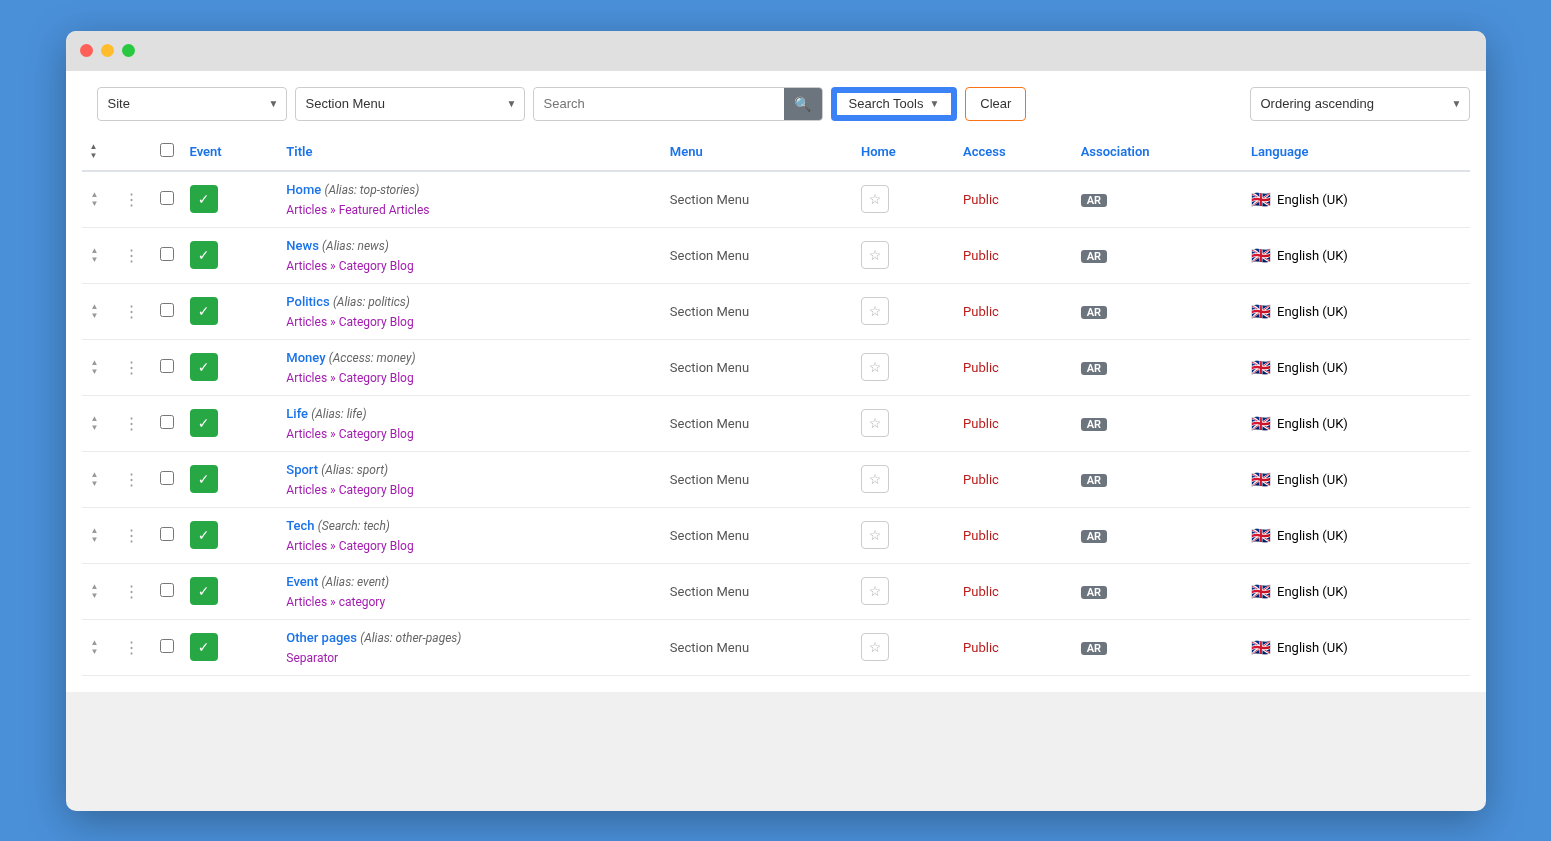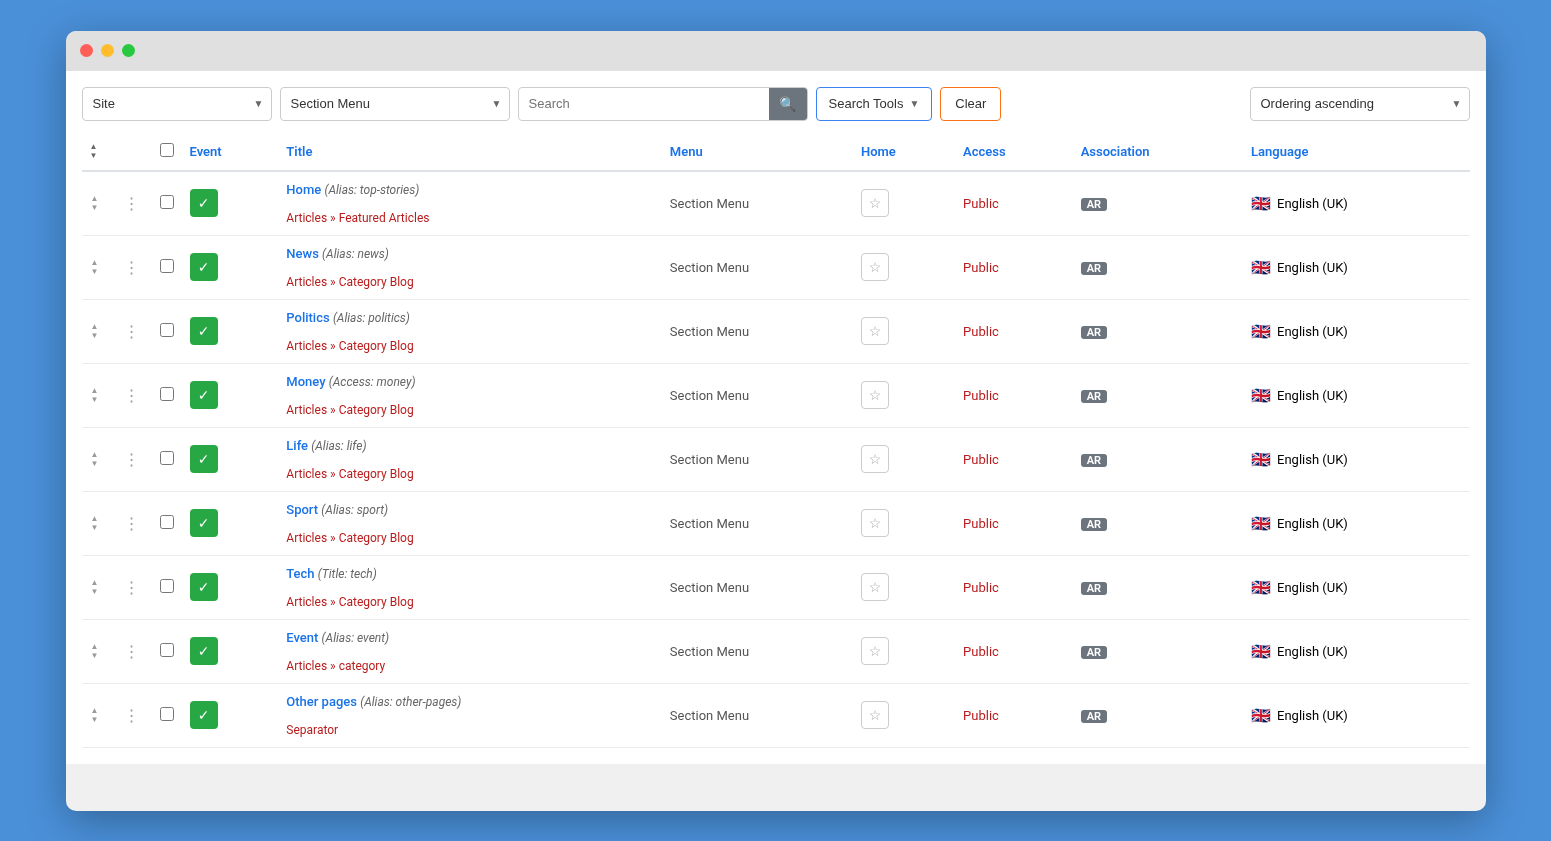--- a/index.html
+++ b/index.html
@@ -60,21 +60,21 @@
       cursor: pointer;
       height: 34px;
     }
     .select-arrow {
       position: absolute;
       right: 8px;
       pointer-events: none;
       color: #666;
       font-size: 10px;
     }
-    .site-select { width: 190px; }
+    .site-select { width: 190px; margin-left: 15px; }
     .section-select { width: 230px; }
     .ordering-select { width: 220px; }
     .search-wrapper {
       display: flex;
       align-items: center;
       border: 1px solid #ccc;
       border-radius: 4px;
       overflow: hidden;
       height: 34px;
       flex: 1;
@@ -95,21 +95,21 @@
       padding: 0 10px;
       height: 34px;
       cursor: pointer;
       display: flex;
       align-items: center;
       justify-content: center;
       font-size: 14px;
     }
     .search-tools-btn {
       background: #fff;
-      border: 1px solid #3b82f6;
+      border: 6px solid #3b82f6;
       border-radius: 4px;
       padding: 6px 12px;
       font-size: 13px;
       cursor: pointer;
       height: 34px;
       display: flex;
       align-items: center;
       gap: 6px;
       color: #333;
     }
@@ -180,23 +180,23 @@
       text-decoration: none;
       cursor: pointer;
     }
     .item-alias {
       color: #666;
       font-weight: normal;
       font-size: 12px;
       font-style: italic;
     }
     .item-type {
-      color: #b91c1c;
+      color: #a21caf;
       font-size: 12px;
-      margin-top: 14px;
+      margin-top: 6px;
     }
     .star-btn {
       background: none;
       border: 1px solid #ccc;
       border-radius: 4px;
       width: 28px;
       height: 28px;
       cursor: pointer;
       display: flex;
       align-items: center;
@@ -523,21 +523,21 @@
       <span class="drag-handle">⋮</span>
     </td>
     <td class="checkbox-cell">
       <input type="checkbox" style="">
     </td>
     <td>
       <div class="status-badge">✓</div>
     </td>
     <td>
       <div>
-        <a class="item-title">Tech <span class="item-alias">(Title: tech)</span></a>
+        <a class="item-title">Tech <span class="item-alias">(Search: tech)</span></a>
       </div>
       <div class="item-type">Articles » Category Blog</div>
     </td>
     <td class="menu-col">Section Menu</td>
     <td>
       <button class="star-btn">☆</button>
     </td>
     <td class="access-col">Public</td>
     <td>
       <span class="ar-badge">AR</span>

